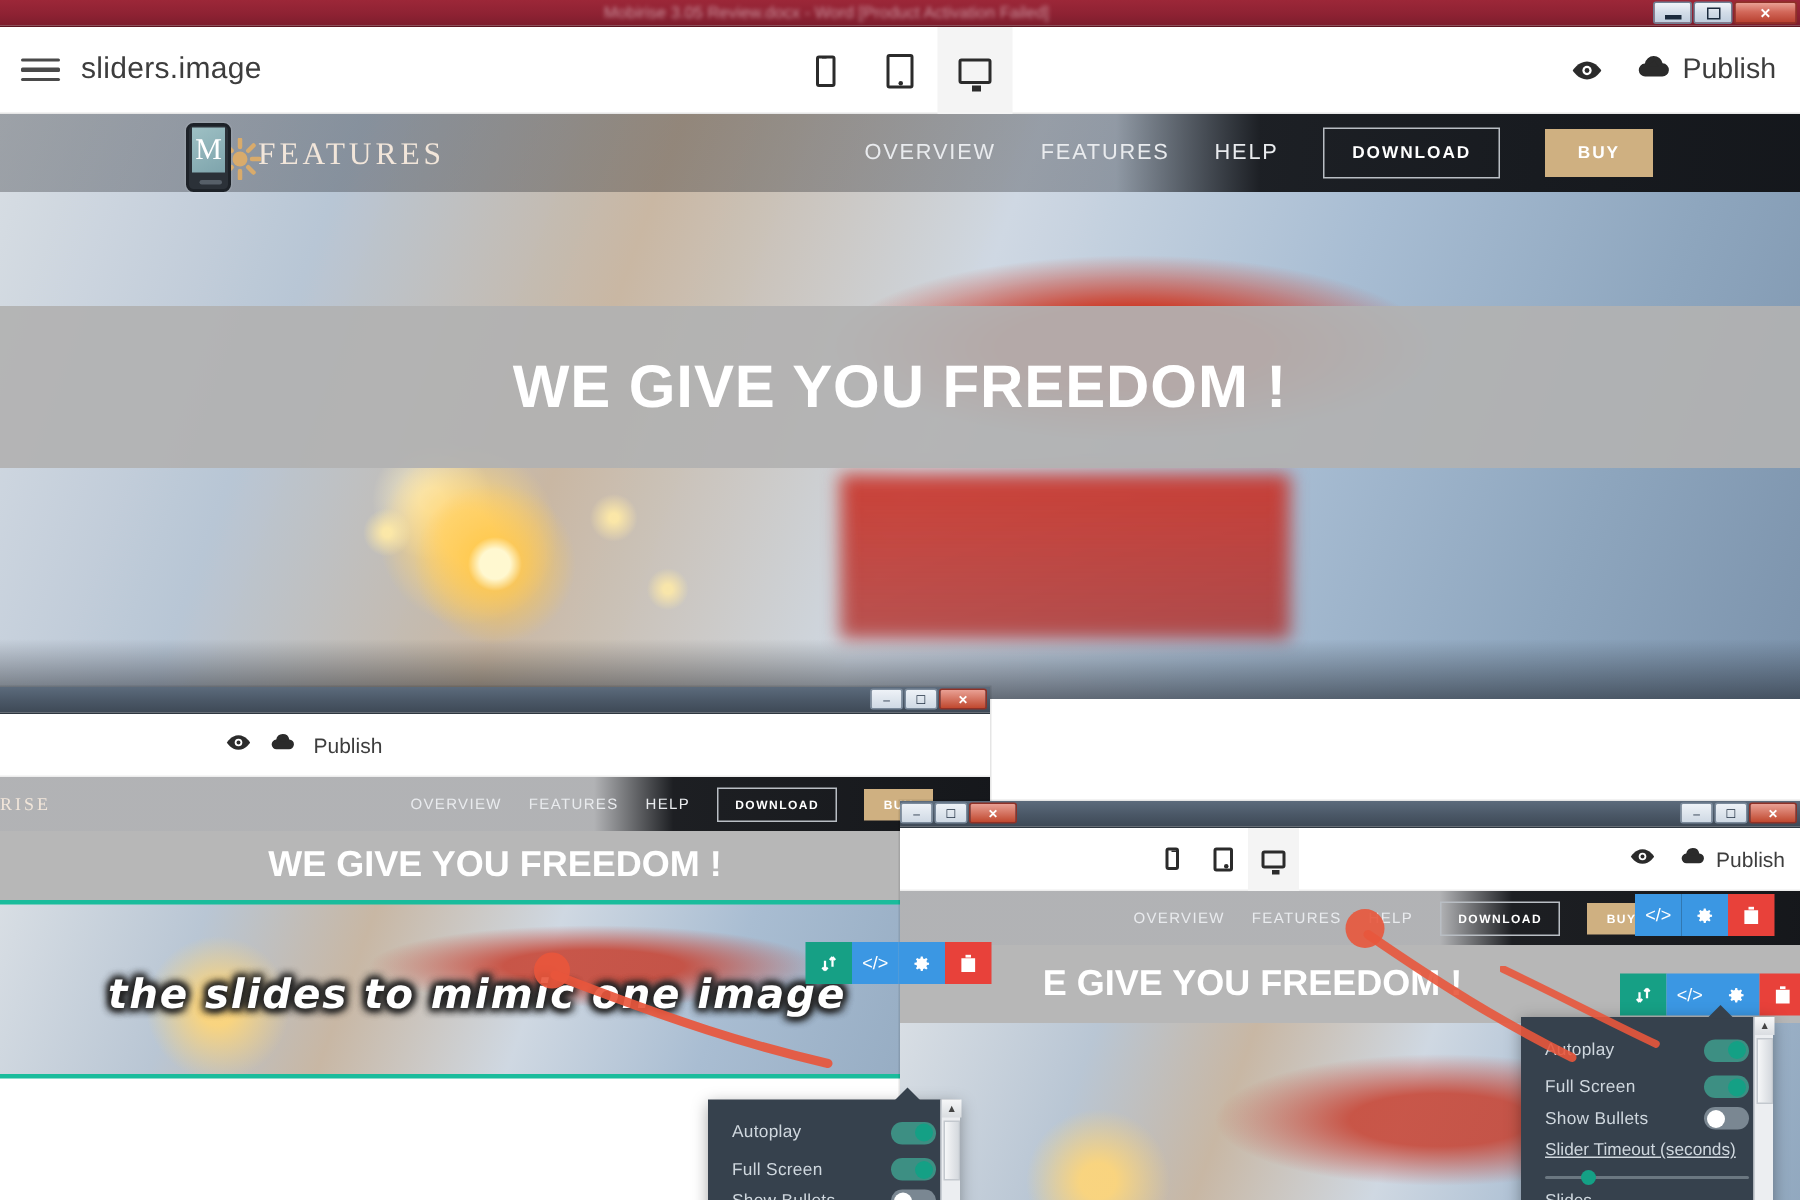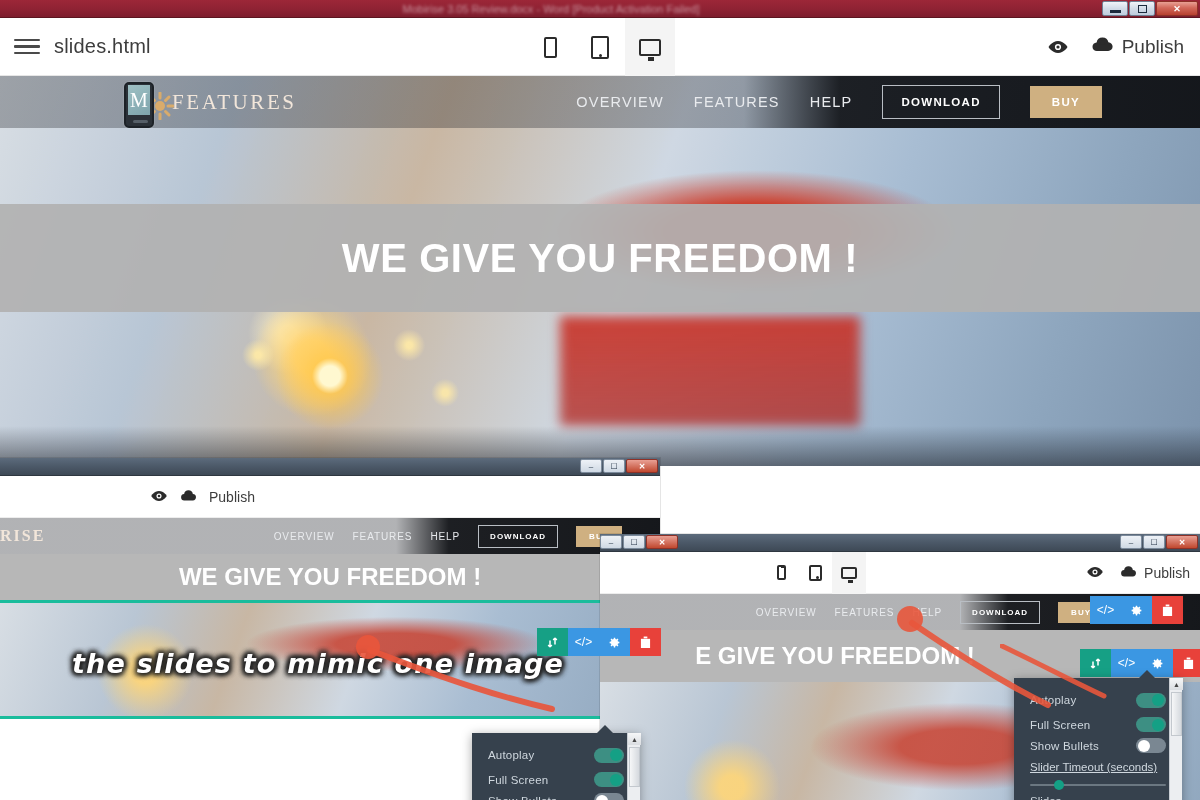--- a/index.html
+++ b/index.html
@@ -237,22 +237,22 @@
     height:36px; width:100%;
     background:linear-gradient(90deg, rgba(28,31,38,.34) 0%, rgba(28,31,38,.34) 60%, rgba(17,19,23,.95) 68%, rgba(17,19,23,.98) 100%);
     display:flex; align-items:center; position:relative;
   }
   .inset-navlinks { display:flex; align-items:center; gap:18px; }
   .inset-navlink { font-size:10px; letter-spacing:.9px; color:#e9ebee;}
   .inset-dl { border:1px solid #b9bec4; color:#fff; font-size:8px; font-weight:bold;
     letter-spacing:1px; padding:6px 11px;}
   .inset-buy { background:#cfb081; color:#fff; font-size:8px; font-weight:bold;
     letter-spacing:1px; padding:6px 13px;}
-  .inset-brand { font-family:"Liberation Serif", serif; font-size:16px;
-    letter-spacing:2px; color:#f2e6da;font-weight:bold; }
+  .inset-brand { font-family:"Liberation Serif", serif; font-size:12px;
+    letter-spacing:2px; color:#f2e6da; }
 
   .inset-band { height:46px; background:rgba(178,178,178,.93);
     display:flex; align-items:center; justify-content:center;}
   .inset-band-title{ font-size:24px; font-weight:bold; color:#fff;}
   .inset-photo {
     background:
       radial-gradient(circle at 22% 62%, rgba(255,214,120,.9) 0 12px, rgba(255,190,70,0) 48px),
       radial-gradient(ellipse at 60% 38%, rgba(199,64,47,.85) 0 60px, rgba(199,64,47,0) 150px),
       linear-gradient(110deg,#d8dee4 0%, #b9c6d4 20%, #c8b7a4 36%, #cfd8e2 54%, #a9bdd2 72%, #8fa6bd 100%);
   }
@@ -320,21 +320,21 @@
       <div class="tb-btn close">✕</div>
     </div>
   </div>
 
   <div class="apptoolbar">
     <div class="hamburger">
       <i></i>
         <i></i>
         <i></i>
     </div>
-    <div class="page-title">slides.html</div>
+    <div class="page-title">sliders.image</div>
 
     <div class="device-group">
       <div class="device-btn">
         <span class="ic-phone"></span>
       </div>
       <div class="device-btn">
         <span class="ic-tablet"></span>
       </div>
       <div class="device-btn active">
         <span class="ic-desktop"></span>

